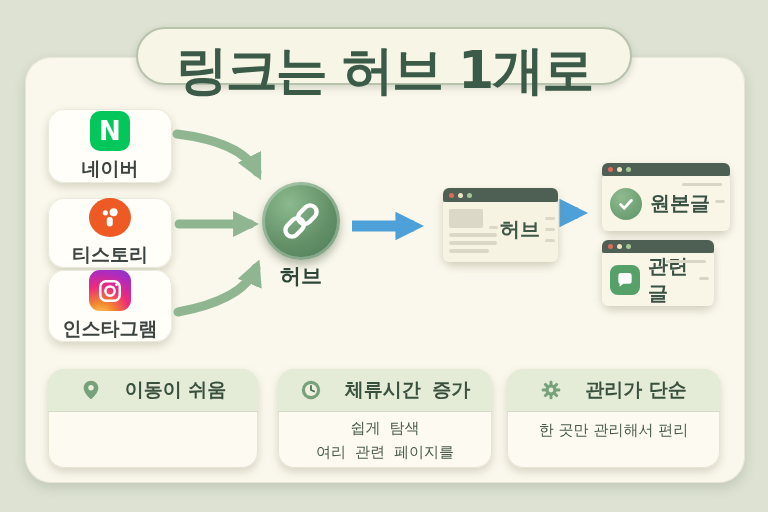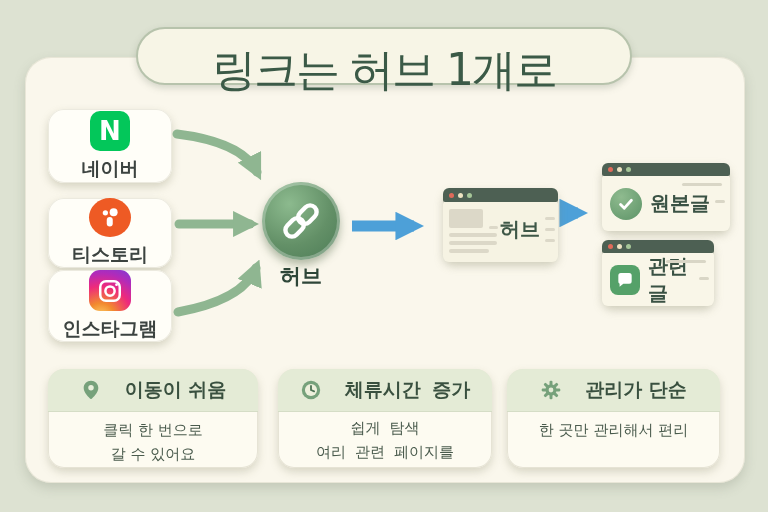--- a/index.html
+++ b/index.html
@@ -14,21 +14,21 @@
     background:#faf7ec; border-radius:26px;
     box-shadow:0 5px 12px rgba(100,110,90,.22), inset 0 0 0 1px rgba(205,205,185,.4);
     z-index:1;
   }
   .title-pill {
     position:absolute; left:136px; top:27px; width:496px; height:58px;
     background:#f7f5e6; border:2px solid #b7c3ac; border-radius:34px;
     display:flex; align-items:center; justify-content:center;
     box-shadow:0 3px 7px rgba(100,110,90,.25); z-index:6;
   }
-  .title-pill span { font-size:44px; font-weight:normal; color:#3b5a47; letter-spacing:-2px;margin-top:29px; }
+  .title-pill span { font-size:52px; font-weight:bold; color:#3b5a47; letter-spacing:-2px;margin-top:29px; }
 
   .source-card {
     position:absolute; left:48px; width:124px;
     background:#fffef8; border-radius:16px;
     box-shadow:0 4px 8px rgba(140,140,110,.32), inset 0 0 0 1px #eceadf;
     display:flex; flex-direction:column; align-items:center; justify-content:center; gap:5px;
     z-index:2;
   }
   .src-label { font-size:19px; font-weight:bold; color:#3c4340; }
   .naver-badge {
@@ -218,24 +218,20 @@
 </div>
 
 <div class="benefit-card" style="left:48px; width:210px;">
   <div class="benefit-head">
     <svg width="22" height="22" viewBox="0 0 24 24">
       <path d="M12 2 C7.6 2 4 5.5 4 9.8 c0 5 6.1 10.7 7.3 11.8 a1 1 0 0 0 1.4 0 C13.9 20.5 20 14.8 20 9.8 20 5.5 16.4 2 12 2 z" fill="#76a17b"></path>
       <circle cx="12" cy="9.6" r="3" fill="#e9efdc"></circle>
     </svg>
     <span class="benefit-title">이동이 쉬움</span>
   </div>
-  <div class="benefit-body">
-    <div>클릭 한 번으로</div>
-    <div>갈 수 있어요</div>
-  </div>
 </div>
 
 <div class="benefit-card" style="left:278px; width:214px;font-family:Liberation Mono, monospace;">
   <div class="benefit-head">
     <svg width="22" height="22" viewBox="0 0 24 24">
       <circle cx="12" cy="12" r="10" fill="#76a17b"></circle>
       <circle cx="12" cy="12" r="6.6" fill="#edf0dc"></circle>
       <path d="M12 12 L12 7.6 M12 12 L15.4 13.4" stroke="#4e7356" stroke-width="2" stroke-linecap="round" fill="none"></path>
     </svg>
     <span class="benefit-title">체류시간 증가</span>

